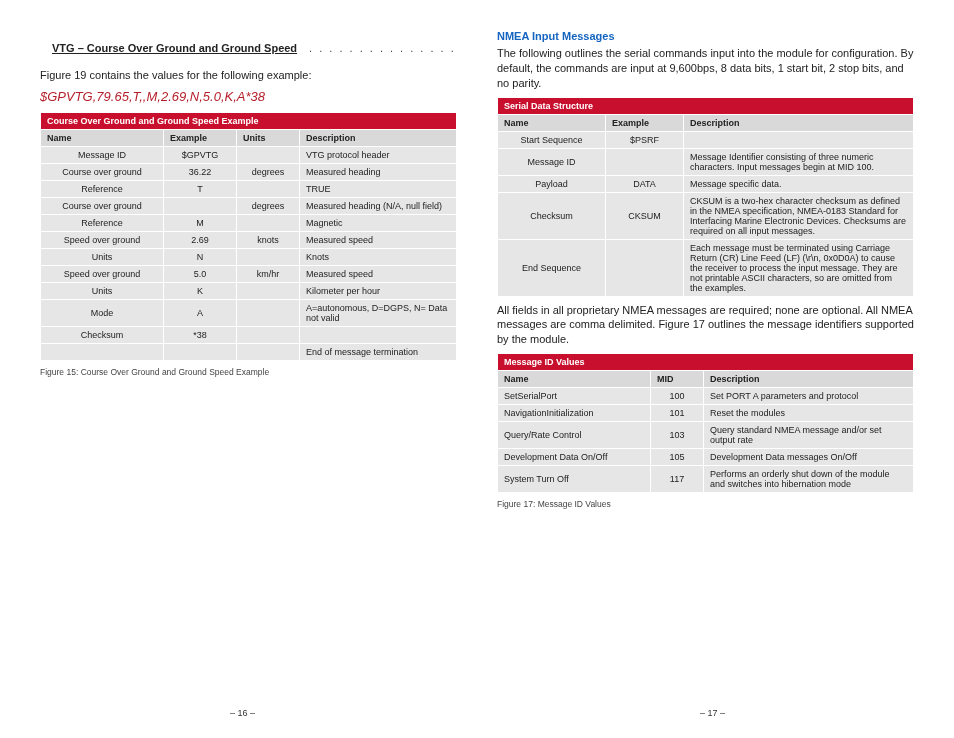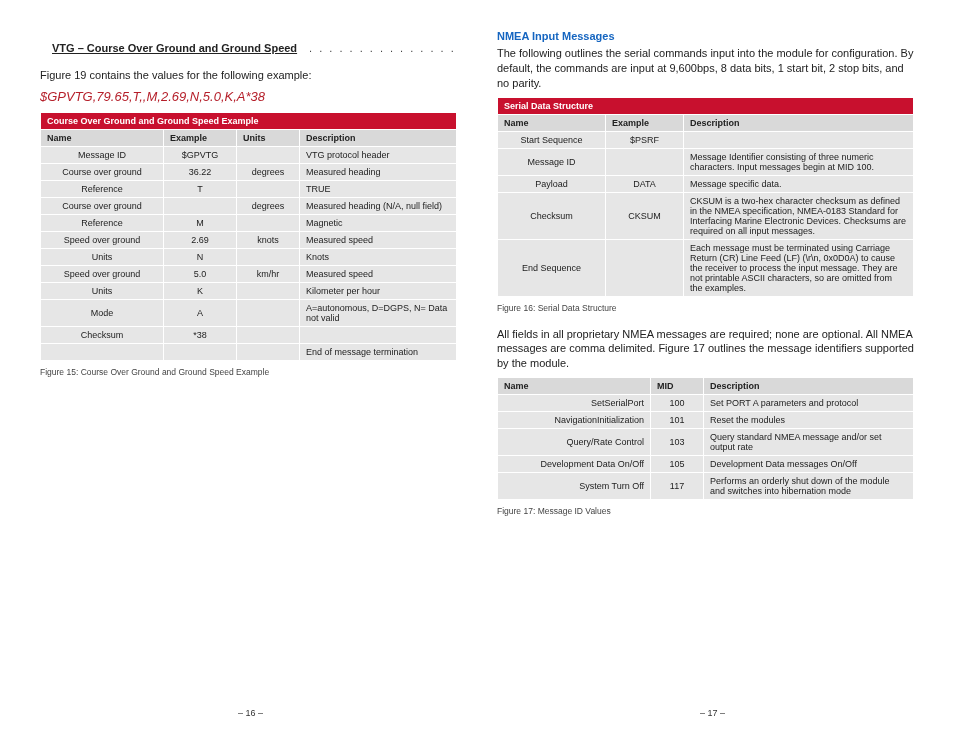--- a/index.html
+++ b/index.html
@@ -88,26 +88,26 @@
     font-size: 8.5px;
     color: #444;
     margin: 2px 0 14px 0;
   }
   .pnum {
     position: absolute;
     bottom: 20px;
     font-size: 9px;
     color: #333;
   }
-  .pnum.left { left: 238px; }
+  .pnum.left { left: 230px; }
   .pnum.right { left: 700px; }
   
   table.serial td.name { width: 95px; }
   table.serial td.ex { width: 65px; }
-  table.mid td.name { width: 140px; text-align:right;}
+  table.mid td.name { width: 140px; text-align:left;}
   table.mid td.ex { width: 40px; text-align:center;}
 </style>
 </head>
 <body>
 
 <div class="spread">
 
   <div class="col">
     <div class="title-row">
       <span class="sec-title">VTG – Course Over Ground and Ground Speed</span>
@@ -242,26 +242,28 @@
             <td class="ex">CKSUM</td>
             <td class="desc">CKSUM is a two-hex character checksum as defined in the NMEA specification, NMEA-0183 Standard for Interfacing Marine Electronic Devices. Checksums are required on all input messages.</td>
           </tr>
           <tr>
             <td class="name">End Sequence</td>
             <td class="ex"><cr> <lf></lf></cr></td>
             <td class="desc">Each message must be terminated using Carriage Return (CR) Line Feed (LF) (\r\n, 0x0D0A) to cause the receiver to process the input message. They are not printable ASCII characters, so are omitted from the examples.</td>
           </tr>
         </tbody>
     </table>
-    <div class="fig-cap">Figure 16: Serial Data Structure</div>
 
     <p class="body-text">All fields in all proprietary NMEA messages are required; none are optional. All NMEA messages are comma delimited. Figure 17 outlines the message identifiers supported by the module.</p>
 
     <table class="data mid">
       <tbody>
+          <tr class="red-head">
+            <td colspan="3">Message ID Values</td>
+          </tr>
       <tr class="col-head">
         <td>Name</td>
         <td>MID</td>
         <td style="text-align:left">Description</td>
       </tr>
       </tbody>
         <tbody id="mid-body">
           <tr>
             <td class="name">SetSerialPort</td>
             <td class="ex">100</td>

